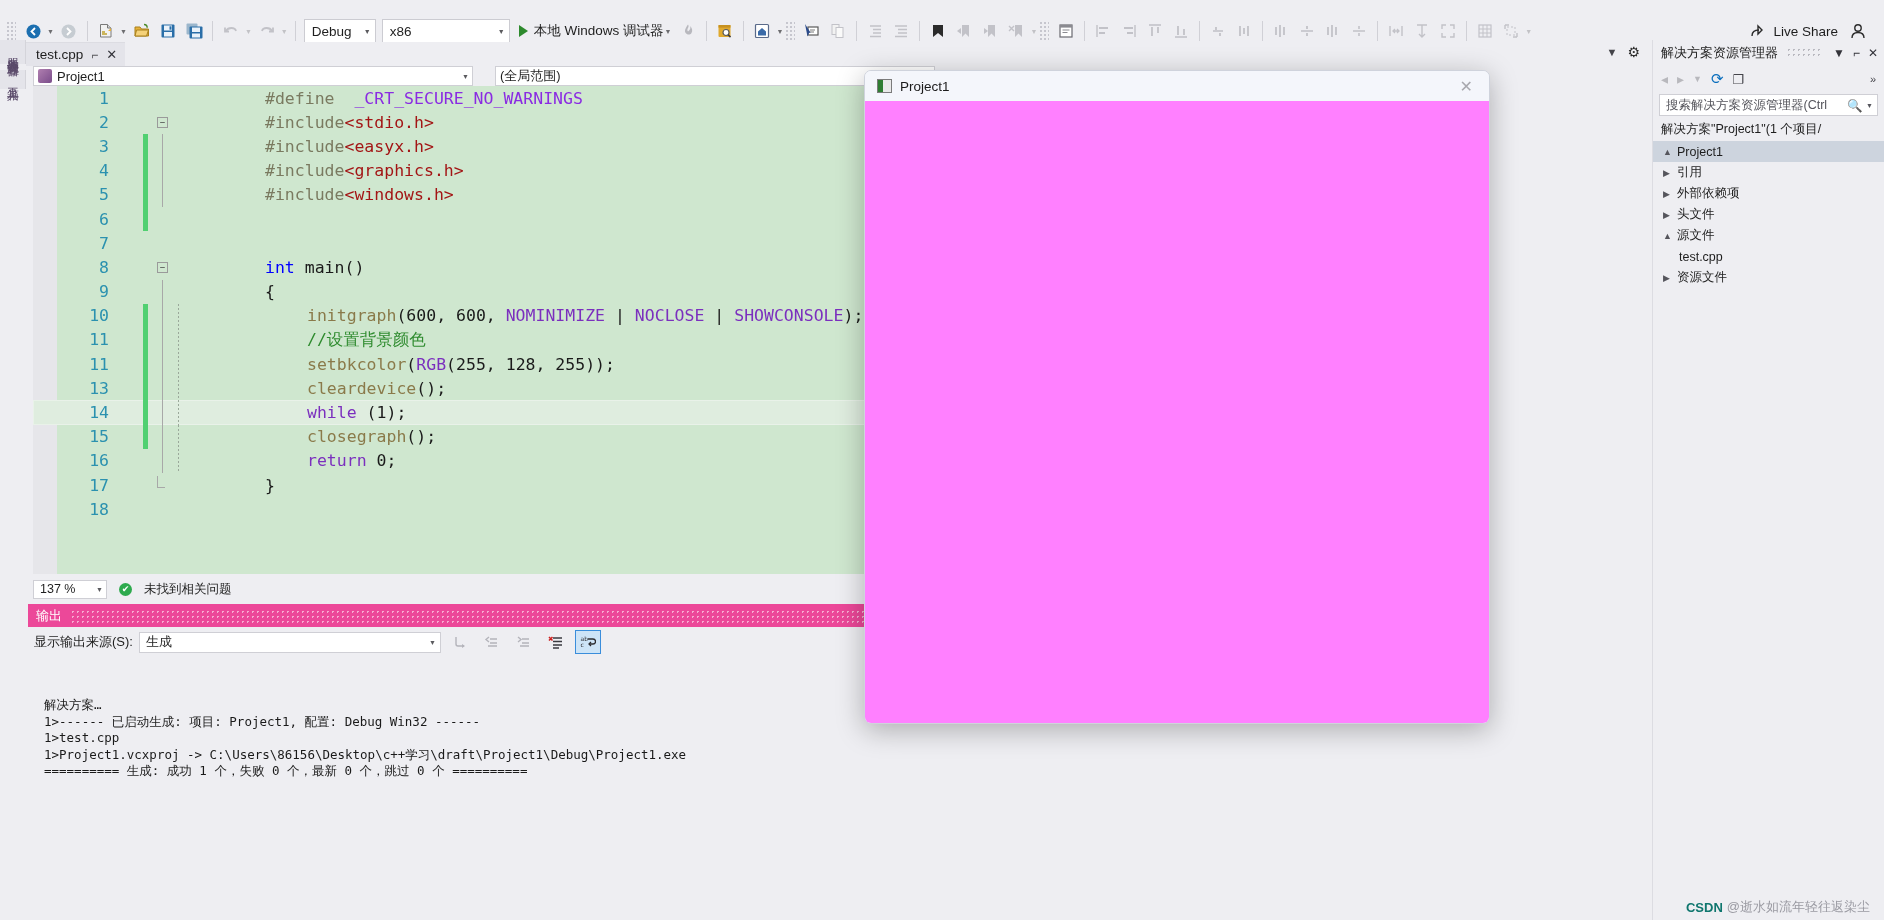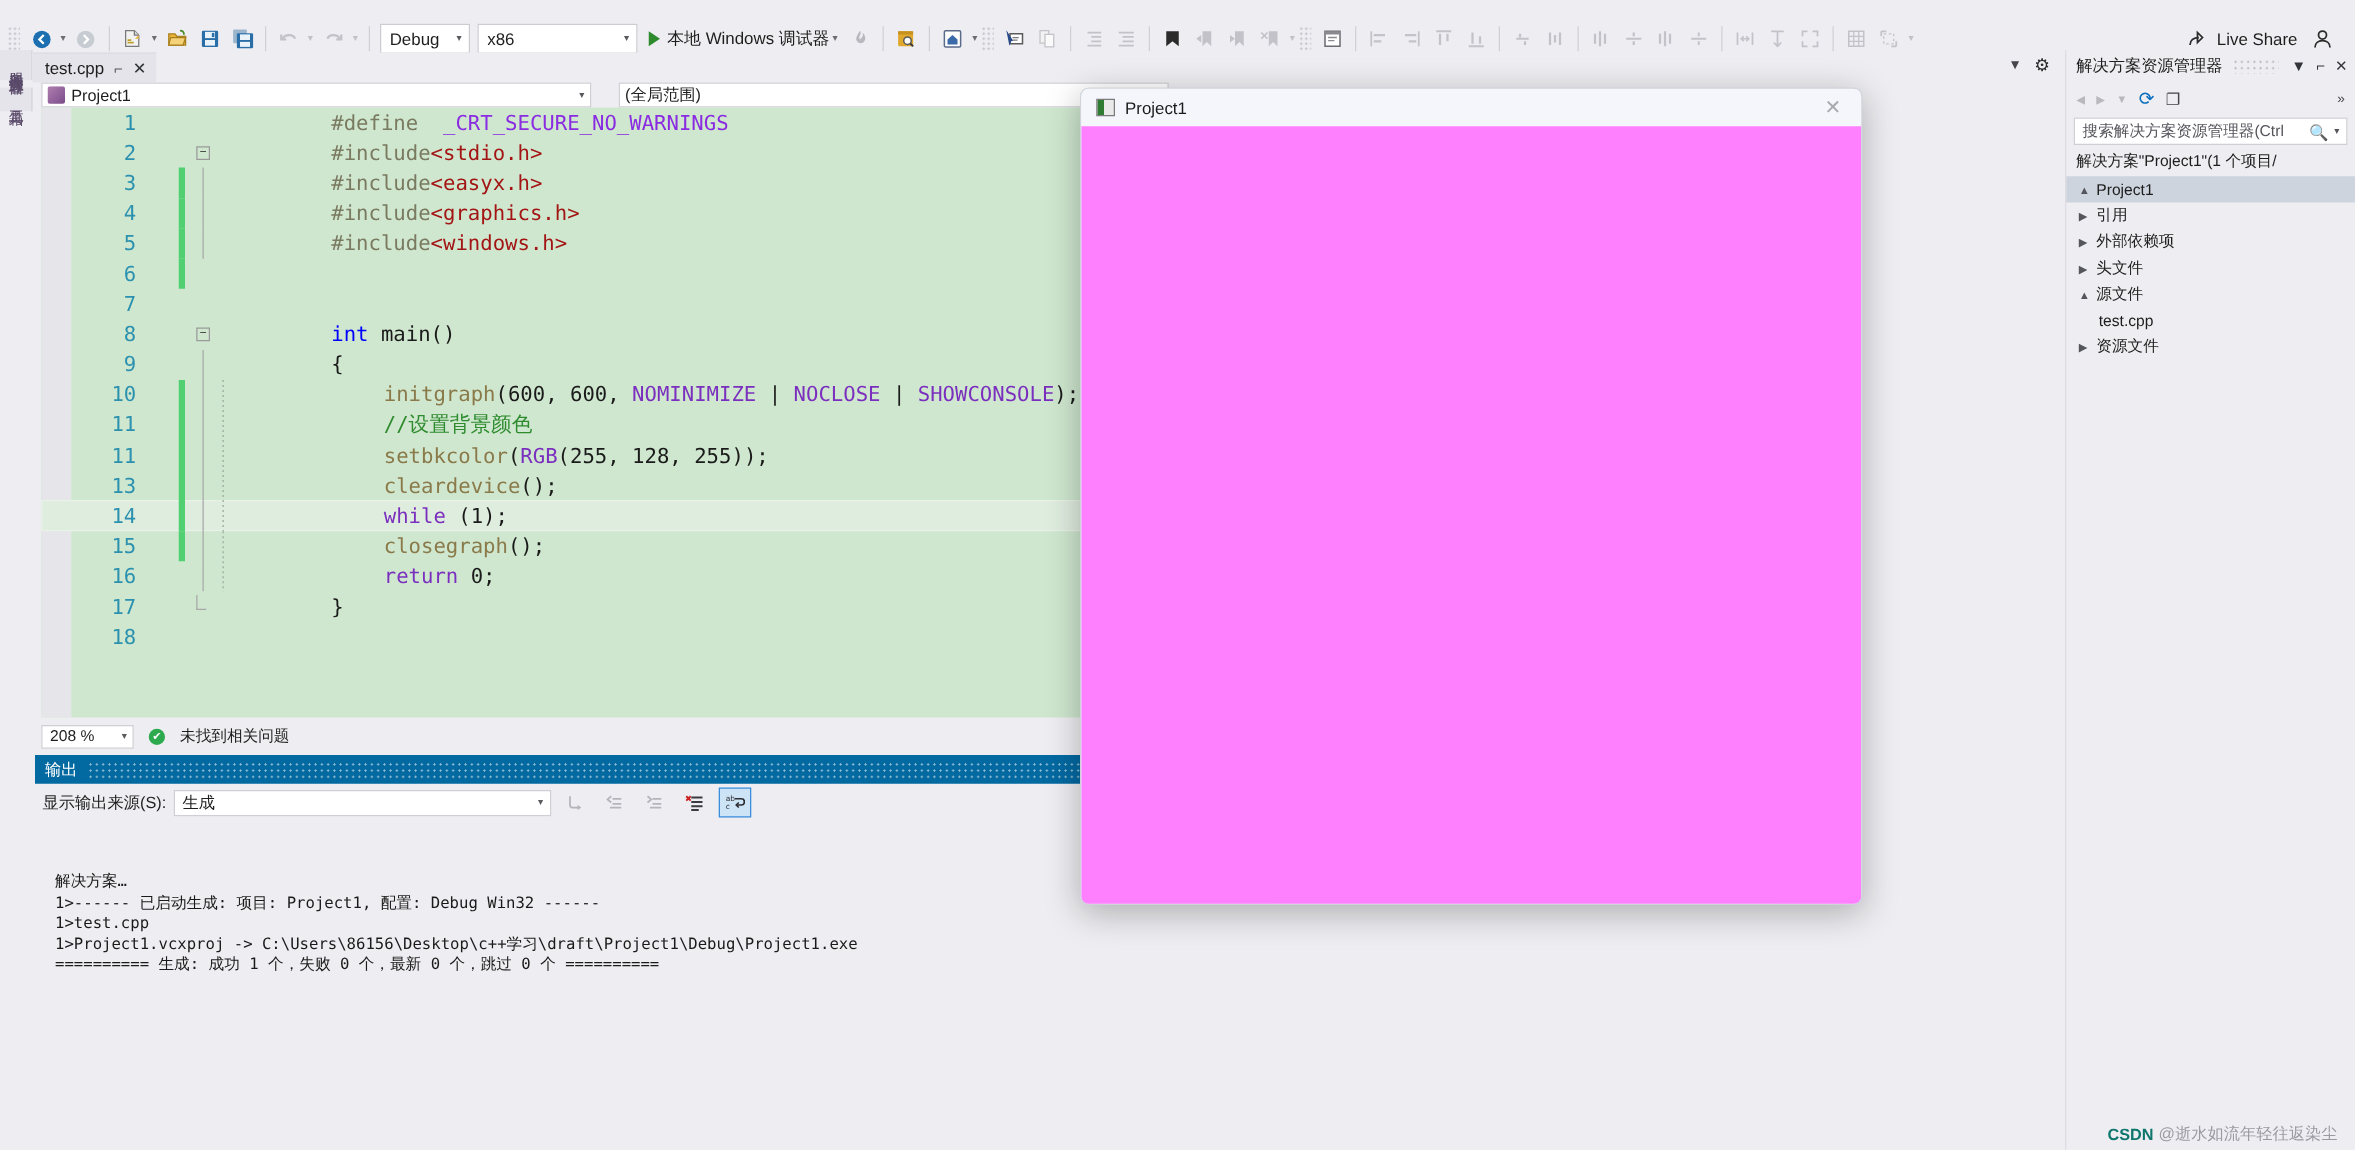--- a/index.html
+++ b/index.html
@@ -108,21 +108,21 @@
     display: flex; align-items: center; justify-content: space-between;
     padding: 0 3px 0 6px; font-size: 12.5px; }
   .zoomcombo .ar { font-size: 7px; color: #5a5a5e; }
   .okdot { width: 13px; height: 13px; border-radius: 50%; background: #2eaa4e;
     color: #fff; font-size: 9px; display: flex; align-items: center;
     justify-content: center; }
 
   
   .outpanel { position: absolute; left: 28px; top: 604px; width: 1310px; height: 316px;
     background: #eeeef2; }
-  .outhdr { height: 23px; background: #0369a1; display: flex; align-items: center;
+  .outhdr { height: 23px; background: #ec4899; display: flex; align-items: center;
     padding-left: 8px; color: #fff; font-size: 13px; position: relative; text-align: right; }
   .outhdr .dots { flex: 1; height: 14px; margin-left: 8px;
     background-image: radial-gradient(circle, rgba(255,255,255,.55) 1px, transparent 1px);
     background-size: 5px 5px; }
   .outtools { height: 30px; display: flex; align-items: center; gap: 6px;
     padding: 0 6px; font-size: 13px; color: #1e1e1e; }
   .srccombo { width: 302px; height: 21px; border: 1px solid #cfcfd5; background: #fff;
     display: flex; align-items: center; justify-content: space-between;
     padding: 0 4px 0 6px; font-size: 13px; }
   .srccombo .ar { font-size: 7px; color: #5a5a5e; }
@@ -504,21 +504,21 @@
         <div class="code-line cur"><span class="lnum">14</span><span class="chgbar"></span><span class="vline"></span><span class="vline dot"></span><span class="ctext" style="margin-left: 182px;"><span class="t-kw2">while</span><span class="t-plain"> (1);</span></span></div>
         <div class="code-line"><span class="lnum">15</span><span class="chgbar"></span><span class="vline"></span><span class="vline dot"></span><span class="ctext" style="margin-left: 182px;"><span class="t-fn">closegraph</span><span class="t-plain">();</span></span></div>
         <div class="code-line"><span class="lnum">16</span><span class="vline"></span><span class="vline dot"></span><span class="ctext" style="margin-left: 182px;"><span class="t-kw2">return</span><span class="t-plain"> 0;</span></span></div>
         <div class="code-line"><span class="lnum">17</span><span class="fold" style="border-top: none; border-right: none; border-bottom: 1px solid rgb(168, 168, 168); border-left: 1px solid rgb(168, 168, 168); border-image: initial; height: 12px; width: 8px; margin-top: -6px;"></span><span class="ctext" style="margin-left: 140px;"><span class="t-plain">}</span></span></div>
         <div class="code-line"><span class="lnum">18</span><span class="ctext" style="margin-left: 140px;"></span></div>
       </div>
   </div>
 
   <div class="edstatus">
     <div class="zoomcombo">
-      <span>208 %</span>
+      <span>137 %</span>
       <span class="ar">▼</span>
     </div>
     <span class="okdot">✔</span>
     <span>未找到相关问题</span>
   </div>
 
   <div class="outpanel">
     <div class="outhdr">
       <span>输出</span>
       <span class="dots"></span>

